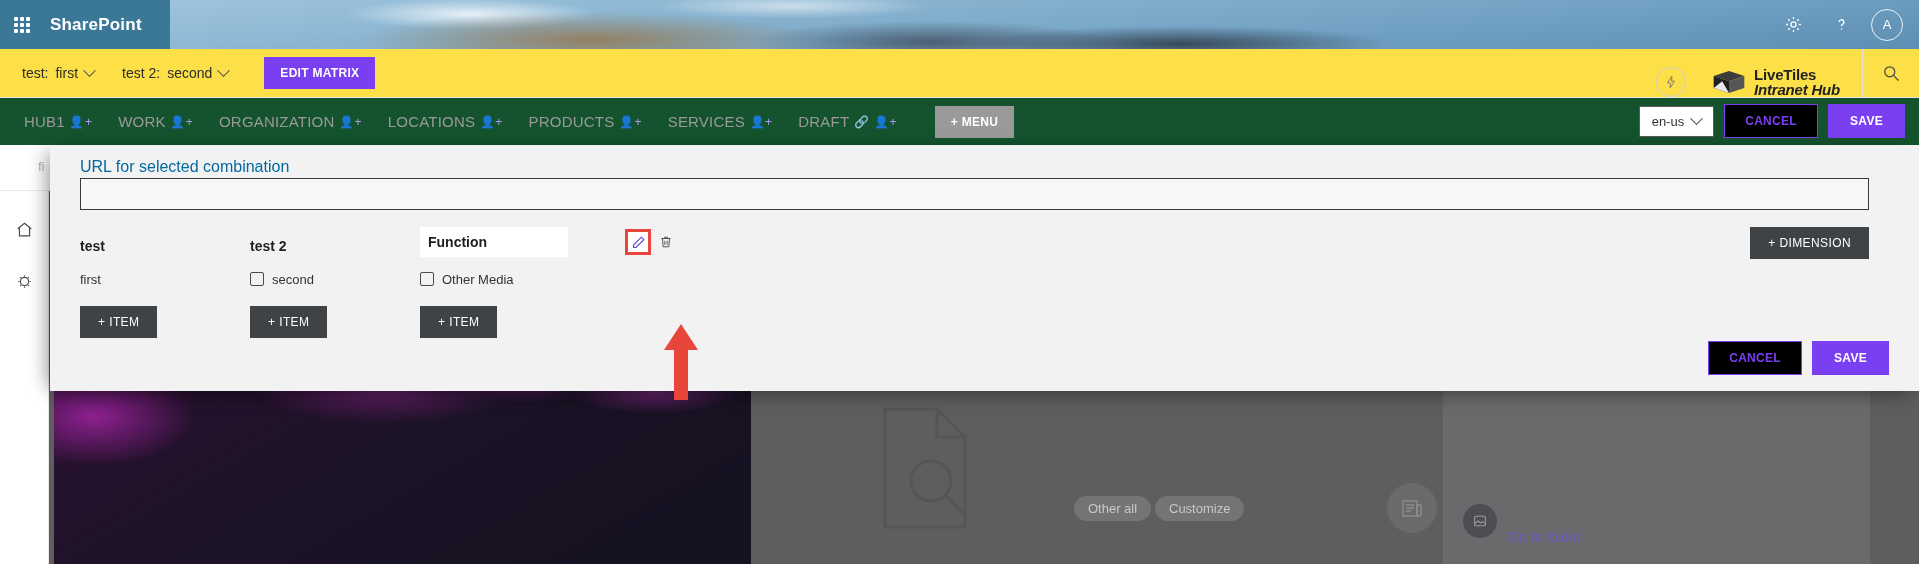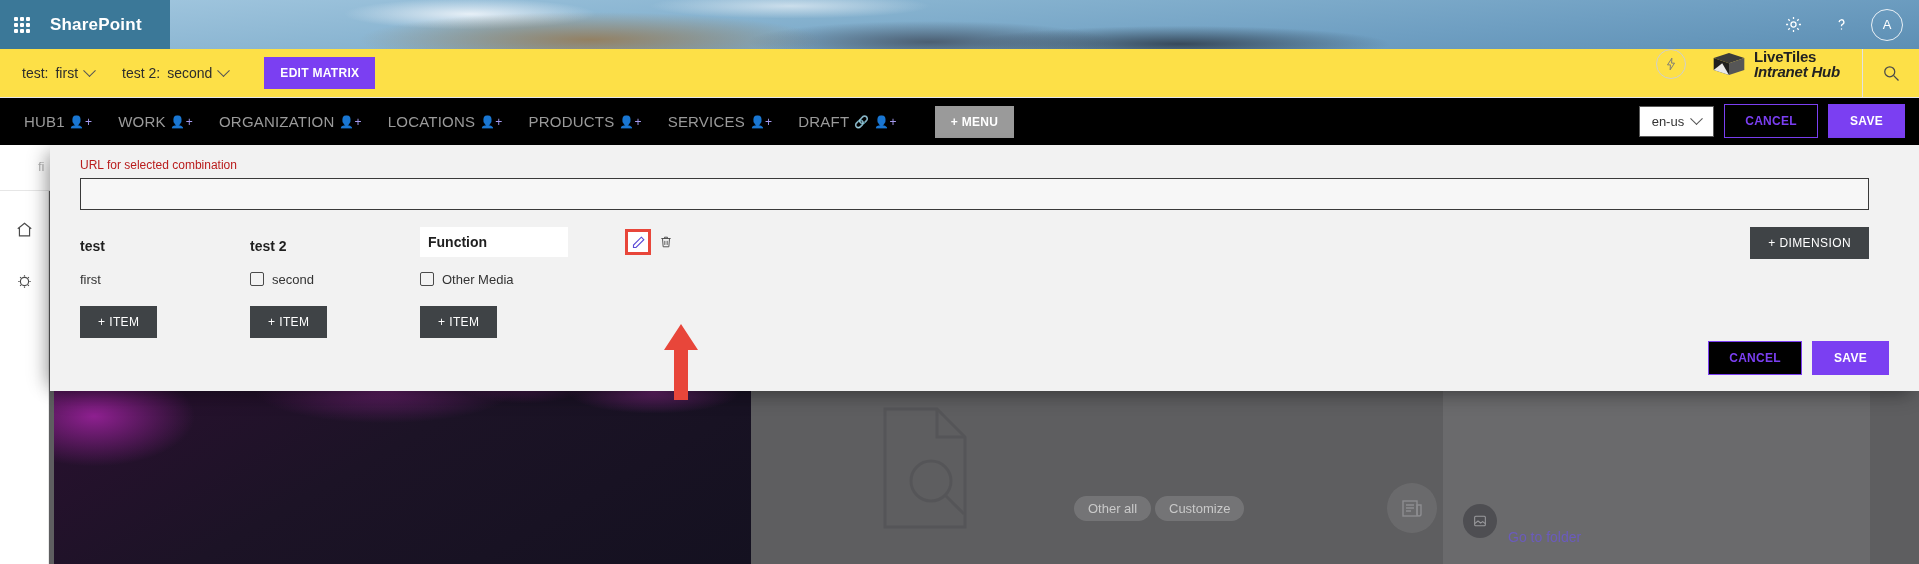--- a/index.html
+++ b/index.html
@@ -41,34 +41,34 @@
     background: #fde047; display: flex; align-items: center;
   }
   .matrix-sel { margin-left: 22px; font-size: 14px; color: #2c2c2c; display: flex; align-items: center; gap: 7px; }
   .matrix-sel:first-child { margin-left: 22px; }
   .matrix-sel + .matrix-sel { margin-left: 28px; }
   .chev { display: inline-block; width: 9px; height: 9px; border-right: 1.4px solid #555; border-bottom: 1.4px solid #555; transform: rotate(45deg) translate(-2px,-2px); }
   .btn-edit-matrix {
     margin-left: 36px; background: #7b3ff2; color: #fff; font-size: 12px; font-weight: bold;
     letter-spacing: .3px; padding: 9px 16px; border: none; cursor: pointer;
   }
-  .lt-right { position: absolute; right: 0; top: 49px; height: 48px; display: flex; align-items: flex-start; }
+  .lt-right { position: absolute; right: 0; top: 49px; height: 48px; display: flex; align-items: flex-end; }
   .bolt-circle { width: 30px; height: 30px; border-radius: 50%; border: 1px solid #cfcfcf; display: flex; align-items: center; justify-content: center; color: #666; font-size: 14px; }
   .lt-logo { display: flex; align-items: center; gap: 8px; margin-left: 26px; }
   .lt-cube { width: 34px; height: 26px; }
   .lt-text { line-height: 1.0; }
   .lt-text .l1 { font-size: 15px; font-weight: bold; color: #222; letter-spacing: -.2px; }
   .lt-text .l2 { font-size: 15px; font-weight: bold; font-style: italic; color: #222; letter-spacing: -.2px; }
   .lt-sep { width: 1px; height: 48px; background: #e3e3e3; margin-left: 22px; }
   .lt-search { width: 56px; height: 48px; display: flex; align-items: center; justify-content: center; }
 
   
   .hub-nav {
     position: absolute; top: 97px; left: 0; width: 1919px; height: 48px;
-    background: #000000; border-top: 1px solid #e6e6e6; display: flex; align-items: center;
+    background: #14532d; border-top: 1px solid #e6e6e6; display: flex; align-items: center;
   }
   .hub-item { display: flex; align-items: center; gap: 5px; margin-left: 26px; color: #9a9a9a; font-size: 15px; letter-spacing: .2px; }
   .hub-item:first-child { margin-left: 24px; }
   .ppl-icon { color: #a79bf0; font-size: 12px; }
   .btn-menu { margin-left: 38px; background: #9a9a9a; color: #fff; font-size: 12px; font-weight: bold; padding: 9px 16px; border: none; letter-spacing: .3px; cursor: pointer; }
   .hub-right { position: absolute; right: 14px; top: 97px; height: 48px; display: flex; align-items: center; gap: 10px; }
   .lang-sel { border: 1px solid #5a5a5a; background: #fff; padding: 7px 12px; font-size: 13px; color: #333; display: flex; align-items: center; gap: 8px; }
   .btn-outline-purple { border: 1px solid #7b3ff2; background: #000000; color: #7b3ff2; font-size: 12px; font-weight: bold; padding: 9px 20px; letter-spacing: .3px; cursor: pointer; }
   .btn-solid-purple { border: none; background: #7b3ff2; color: #fff; font-size: 12px; font-weight: bold; padding: 10px 22px; letter-spacing: .3px; cursor: pointer; }
 
@@ -97,21 +97,21 @@
   .right-panel { position: absolute; left: 1443px; top: 46px; width: 427px; height: 373px; background: #6a6a6c; }
   .rp-avatar { position: absolute; left: 20px; top: 313px; width: 34px; height: 34px; border-radius: 50%; background: #4e4e52; display:flex; align-items:center; justify-content:center; }
   .rp-faint { position: absolute; left: 65px; top: 314px; font-size: 13px; color: rgba(255,255,255,.22); }
   .rp-link { position: absolute; left: 65px; top: 338px; font-size: 14px; color: #6b5bbd; }
 
   
   .modal {
     position: absolute; left: 50px; top: 145px; width: 1869px; height: 246px;
     background: #f2f2f2; box-shadow: -10px 0 18px -6px rgba(0,0,0,.30), 0 10px 18px -6px rgba(0,0,0,.30);
   }
-  .url-label { position: absolute; left: 30px; top: 13px; font-size: 12px; color: #b91c1c; text-align: right; }
+  .url-label { position: absolute; left: 30px; top: 13px; font-size: 16px; color: #0369a1; text-align: right; }
   .url-input {
     position: absolute; left: 30px; top: 33px; width: 1789px; height: 32px;
     background: #f7f7f7; border: 1px solid #3a3a3a; font-size: 14px; padding: 0 8px;
     color: #222; font-family: "Liberation Sans", sans-serif;
   }
   .dim-cols { position: absolute; left: 30px; top: 88px; width: 1789px; }
   .dim-col { position: absolute; top: 0; width: 208px; }
   .dim-head { font-size: 14px; font-weight: bold; color: #1f1f1f; height: 26px; display:flex; align-items:center; }
   .dim-item { font-size: 13px; color: #333; display: flex; align-items: center; gap: 8px; height: 26px; margin-top: 7px; }
   .cb { width: 14px; height: 14px; border: 1.4px solid #4a4a4a; border-radius: 2px; background: #f2f2f2; display:inline-block; flex: none; }

